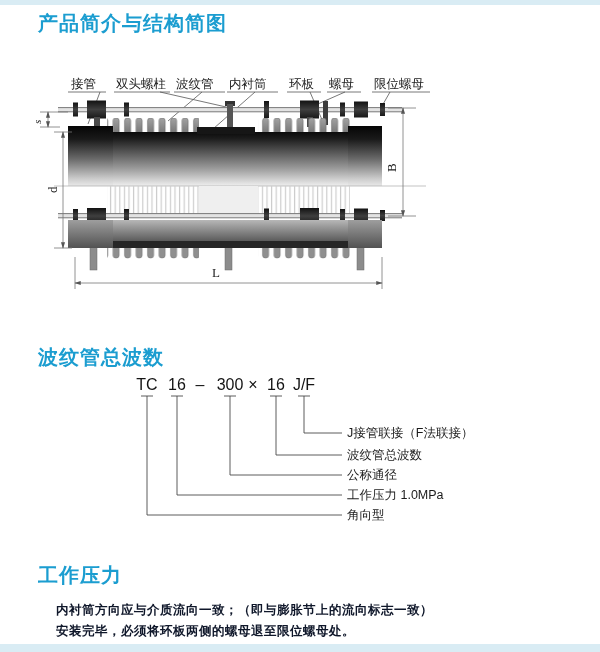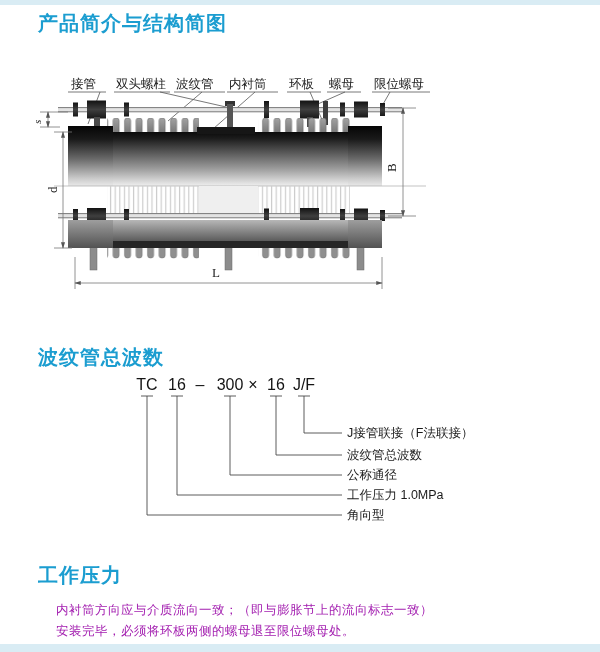--- a/index.html
+++ b/index.html
@@ -11,22 +11,22 @@
   .strip-top{top:0;height:5px;}
   .strip-bottom{bottom:0;height:8px;}
   .section-title{
     position:absolute;left:38px;color:#1b9dd0;font-weight:bold;
     font-size:20px;letter-spacing:1px;white-space:nowrap;
   }
   .t1{top:10px;}
   .t2{top:344px;}
   .t3{top:562px;}
   .install-line{
-    position:absolute;left:56px;color:#a21caf;font-size:12.5px;
-    letter-spacing:0.5px;white-space:nowrap;
+    position:absolute;left:56px;color:#0f172a;font-size:12.5px;
+    letter-spacing:0.5px;white-space:nowrap;font-weight:bold;
   }
   .il1{top:602px;}
   .il2{top:623px;text-align:right;}
   svg text{font-family:"Liberation Sans","DejaVu Sans",sans-serif;}
   svg .dimletter{font-family:"Liberation Serif","DejaVu Serif",serif;}
   svg .codetext{font-family:"Liberation Serif","DejaVu Serif",serif;}
 </style>
 </head>
 <body>
 

